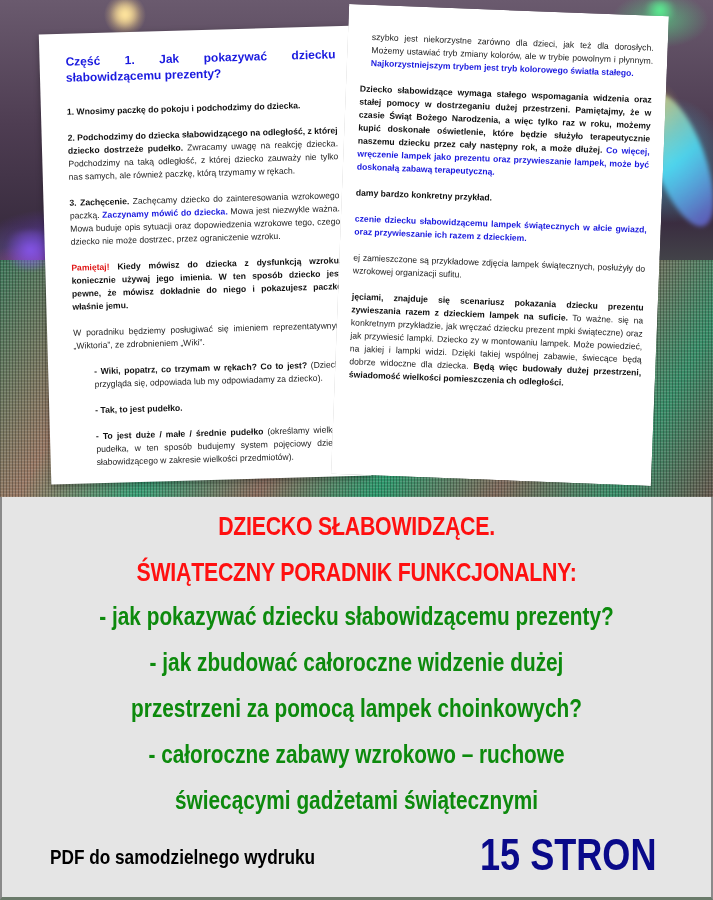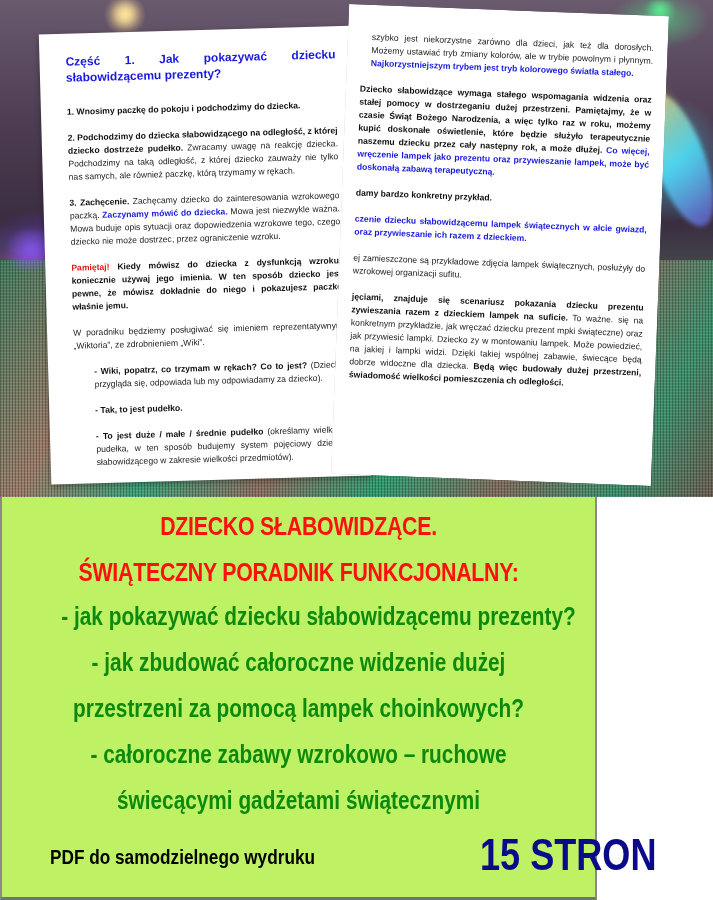--- a/index.html
+++ b/index.html
@@ -49,22 +49,22 @@
   }
   .page p { margin-bottom: 13px; text-align: justify; }
   .page .h { color: #1a1adf; font-weight: bold; font-size: 12px; line-height: 16px; margin-bottom: 20px; }
   .page b { color: #111; }
   .page .blue { color: #1a1adf; font-weight: bold; }
   .page .red { color: #e01818; font-weight: bold; }
   .page .indent { padding-left: 20px; }
 
   
   .panel {
-    position: absolute; left: 0; top: 497px; width: 597px; height: 403px;
-    background: #bef264;
+    position: absolute; left: 0; top: 497px; width: 713px; height: 403px;
+    background: #e5e5e5;
     border-left: 2px solid #8a8a8a; border-right: 2px solid #8a8a8a; border-bottom: 3px solid #6a7a6a;
     text-align: center;
     font-family: "Liberation Sans", sans-serif;
     font-weight: bold;
   }
   .t-red {
     color: #ff1010; font-size: 26px; line-height: 30px;
     transform: scaleX(0.82); transform-origin: center;
     letter-spacing: -0.3px;
   }

